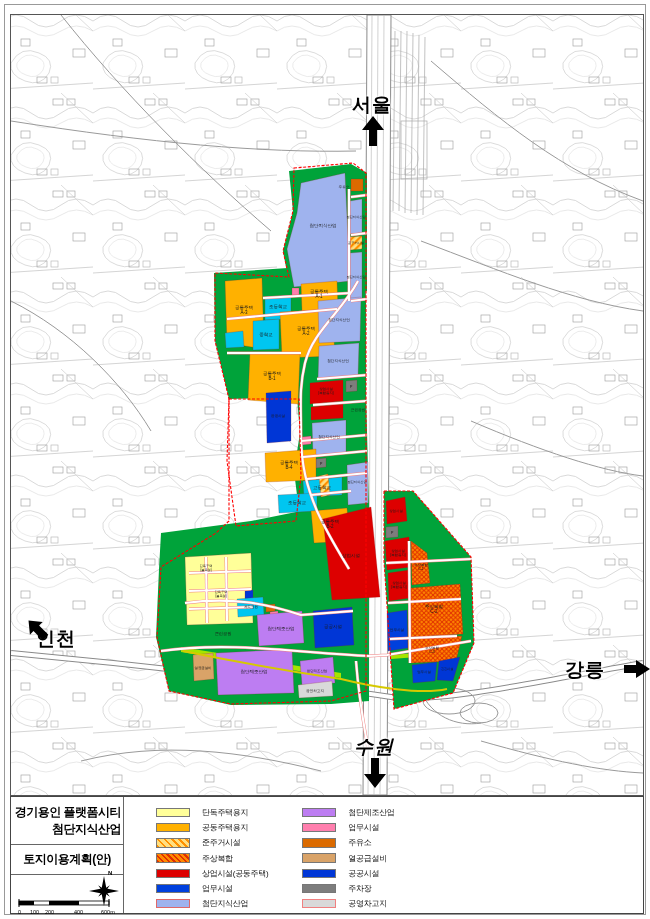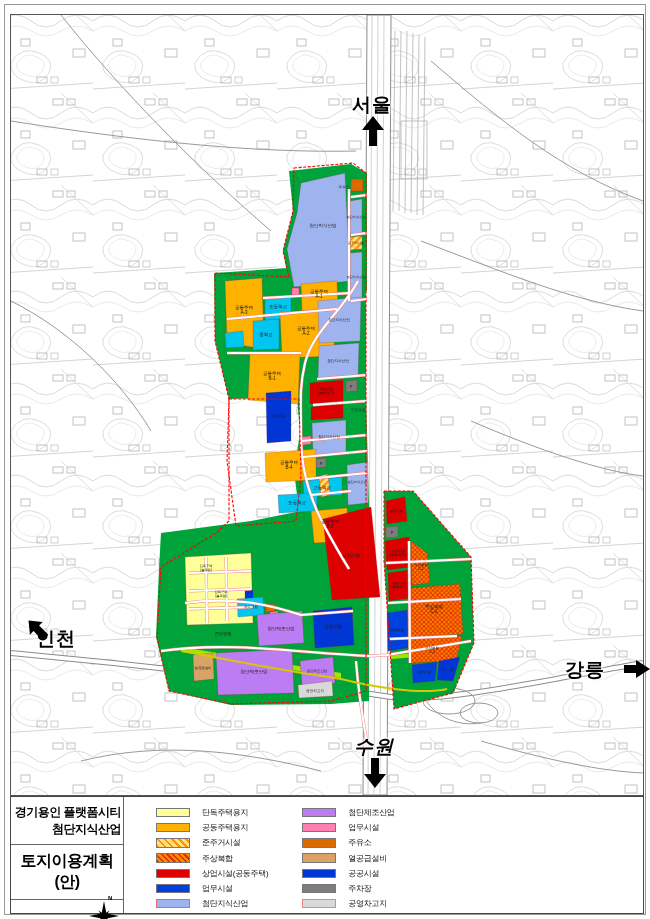--- a/index.html
+++ b/index.html
@@ -15,21 +15,21 @@
   .dir-suwon{left:354px;top:734px;font-style:italic;}
   .arrow{position:absolute;}
   .arrow-seoul{left:360px;top:116px;}
   .arrow-incheon{left:24px;top:616px;}
   .arrow-gangneung{left:624px;top:658px;}
   .arrow-suwon{left:362px;top:758px;}
   
   .legend-panel{position:absolute;left:10px;top:796px;width:632px;height:116px;border:1.5px solid #444;background:#fff;display:flex;}
   .title-block{width:112px;border-right:1px solid #666;display:flex;flex-direction:column;}
   .tb-title{padding:7px 2px 5px 2px;text-align:right;font-weight:bold;font-size:12px;line-height:1.45;border-bottom:1px solid #666;letter-spacing:-0.5px;}
-  .tb-sub{padding:6px 2px;text-align:center;font-weight:bold;font-size:16px;border-bottom:1px solid #666;letter-spacing:-0.5px;}
+  .tb-sub{padding:6px 2px;text-align:center;font-weight:bold;font-size:12px;border-bottom:1px solid #666;letter-spacing:-0.5px;}
   .tb-scale{flex:1;position:relative;}
   .legend-cols{flex:1;display:flex;padding:10px 0 0 32px;gap:34px;}
   .legend-col{display:flex;flex-direction:column;gap:4.2px;}
   .legend-item{display:flex;align-items:center;gap:12px;}
   .legend-swatch{width:34px;height:9.5px;border:0.5px solid #777;box-sizing:border-box;}
   .legend-label{font-size:8px;color:#111;white-space:nowrap;letter-spacing:-0.3px;}
 </style>
 </head>
 <body>
 

